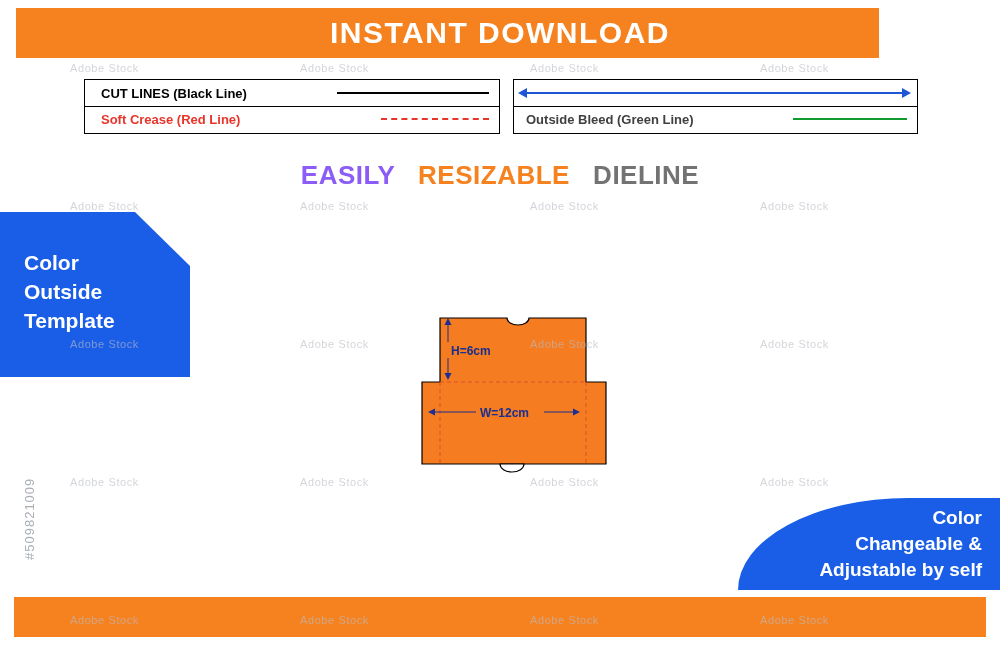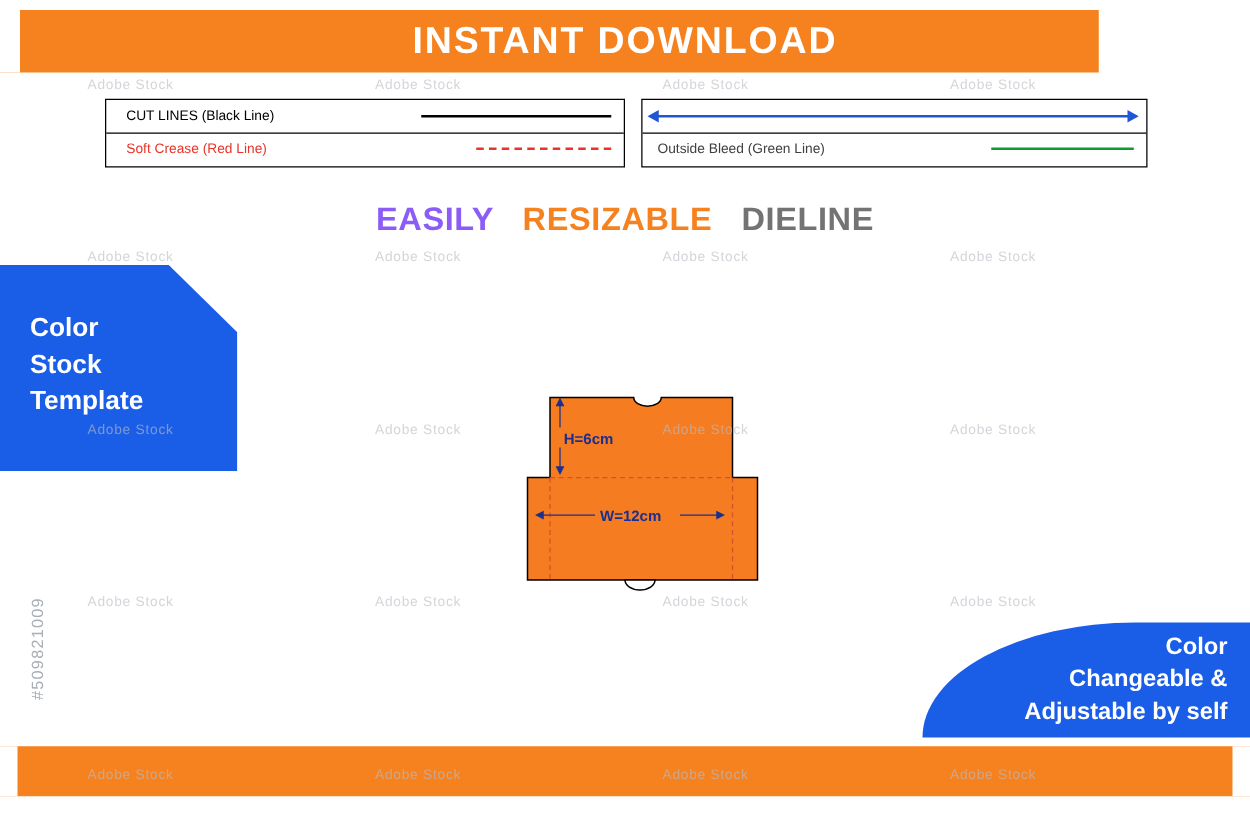--- a/index.html
+++ b/index.html
@@ -32,21 +32,21 @@
   .legend-left{left:84px;top:79px;width:414px;height:53px;}
   .legend-right{left:513px;top:79px;width:403px;height:53px;}
   .legend-row{
     position:absolute;left:0;width:100%;height:26px;
     display:flex;align-items:center;
   }
   .legend-row.r1{top:0;}
   .legend-row.r2{top:26px;gap:44px;}
   .legend-sep{position:absolute;left:0;top:26px;width:100%;height:1px;background:#000000;}
   .legend-label{
-    font-size:11px;font-weight:normal;white-space:nowrap;
+    font-size:13px;font-weight:bold;white-space:nowrap;
   }
   .legend-left .legend-label{padding-left:16px;width:230px;}
   .legend-right .legend-label{padding-left:12px;width:215px;}
   .lbl-cut{color:#000000;}
   .lbl-crease{color:#e8352a;}
   .lbl-dim{color:#1f56d6;}
   .lbl-bleed{color:#404040;}
 
   .sample{position:relative;flex:1;height:26px;}
   .line-solid-black{position:absolute;left:6px;right:10px;top:12px;height:2px;background:#000000;}
@@ -158,21 +158,21 @@
     <span class="w1">EASILY</span>
     <span>&nbsp;</span>
     <span class="w2">RESIZABLE</span>
     <span>&nbsp;</span>
     <span class="w3">DIELINE</span>
   </div>
 
   <div class="flag-left">
     <div class="txt">
       <div>Color</div>
-      <div>Stock</div>
+      <div>Outside</div>
       <div>Template</div>
     </div>
   </div>
 
   <div class="dieline">
     <svg width="220" height="180" viewBox="0 0 220 180">
 
       <path d="M32,18 L32,82 L14,82 L14,164 L198,164 L198,82 L178,82 L178,18 L121,18
                A11,7 0 0 1 99,18 Z" fill="#f57c20" stroke="#000000" stroke-width="1.2"></path>
 

